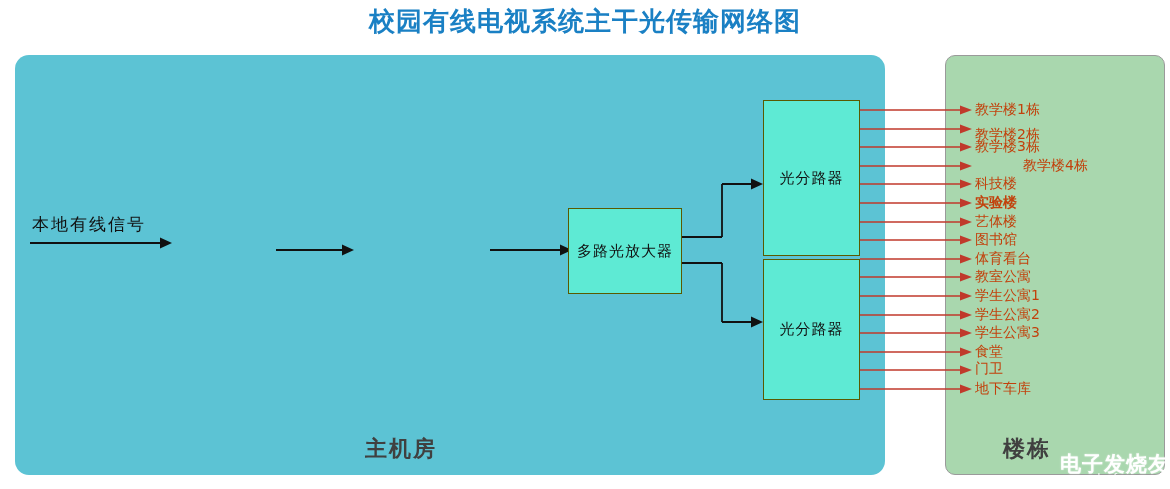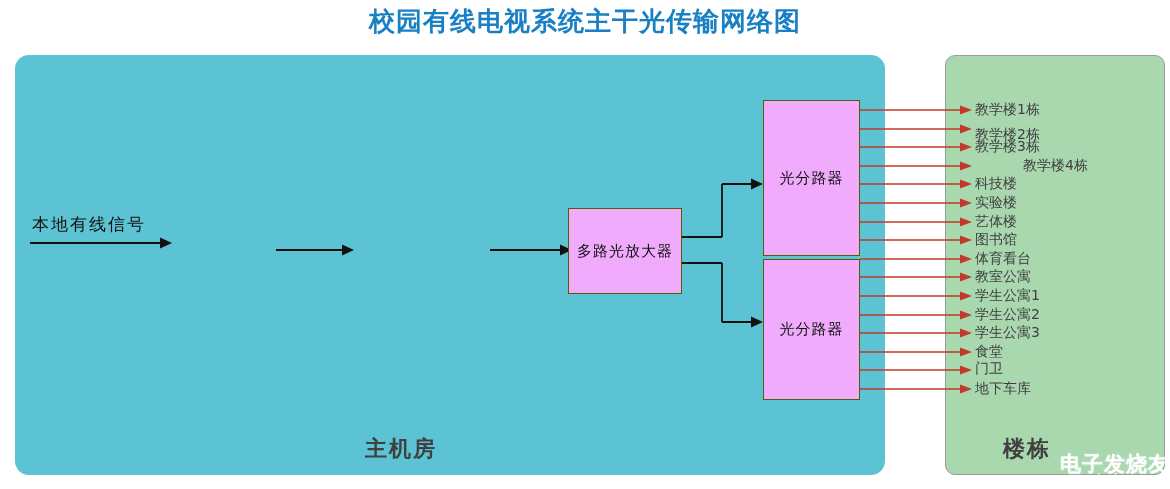--- a/index.html
+++ b/index.html
@@ -46,21 +46,21 @@
     color:#404040;
     letter-spacing:2px;
     white-space:nowrap;
   }
   .cap-main{left:365px;top:434px;}
   .cap-bldg{left:1003px;top:434px;}
 
   
   .devbox{
     position:absolute;
-    background:#f0abfc;
+    background:#5eead4;
     border:1px solid #5a5a00;
     box-sizing:border-box;
     display:flex;align-items:center;justify-content:center;
     font-size:15px;
     color:#111;
     letter-spacing:1px;
     white-space:nowrap;
   }
   .box-agc  {left:168px;top:207px;width:108px;height:87px;}
   .box-catv {left:350px;top:207px;width:140px;height:87px;}
@@ -72,21 +72,21 @@
   
   .src-label{
     position:absolute;left:32px;top:213px;
     font-size:17px;color:#111;letter-spacing:2px;white-space:nowrap;
   }
 
   
   .wires{position:absolute;left:0;top:0;width:1170px;height:489px;pointer-events:none;}
   .dest-label{
     position:absolute;left:975px;
-    font-size:14px;color:#404040;letter-spacing:0px;white-space:nowrap;
+    font-size:14px;color:#c2410c;letter-spacing:0px;white-space:nowrap;
     line-height:14px;
   }
 
   
   .watermark{
     position:absolute;left:1035px;top:437px;width:135px;height:52px;
     opacity:0.62;
   }
   .wm-text{
     position:absolute;left:1060px;top:450px;
@@ -188,21 +188,21 @@
 
   <div class="panel-caption cap-main">主机房</div>
   <div class="panel-caption cap-bldg">楼栋</div>
 
   <div id="dest-container">
       <div class="dest-label" style="top: 102px;">教学楼1栋</div>
       <div class="dest-label" style="top: 127px;">教学楼2栋</div>
       <div class="dest-label" style="top: 139px;">教学楼3栋</div>
       <div class="dest-label" style="top: 158px; margin-left: 48px;">教学楼4栋</div>
       <div class="dest-label" style="top: 176px;">科技楼</div>
-      <div class="dest-label" style="top: 195px;">实验楼</div>
+      <div class="dest-label" style="top: 195px; font-weight: bold;">实验楼</div>
       <div class="dest-label" style="top: 214px;">艺体楼</div>
       <div class="dest-label" style="top: 232px;">图书馆</div>
       <div class="dest-label" style="top: 251px;">体育看台</div>
       <div class="dest-label" style="top: 269px;">教室公寓</div>
       <div class="dest-label" style="top: 288px;">学生公寓1</div>
       <div class="dest-label" style="top: 307px;">学生公寓2</div>
       <div class="dest-label" style="top: 325px;">学生公寓3</div>
       <div class="dest-label" style="top: 344px;">食堂</div>
       <div class="dest-label" style="top: 362px; font-family: Liberation Mono, monospace;">门卫</div>
       <div class="dest-label" style="top: 381px;">地下车库</div>

